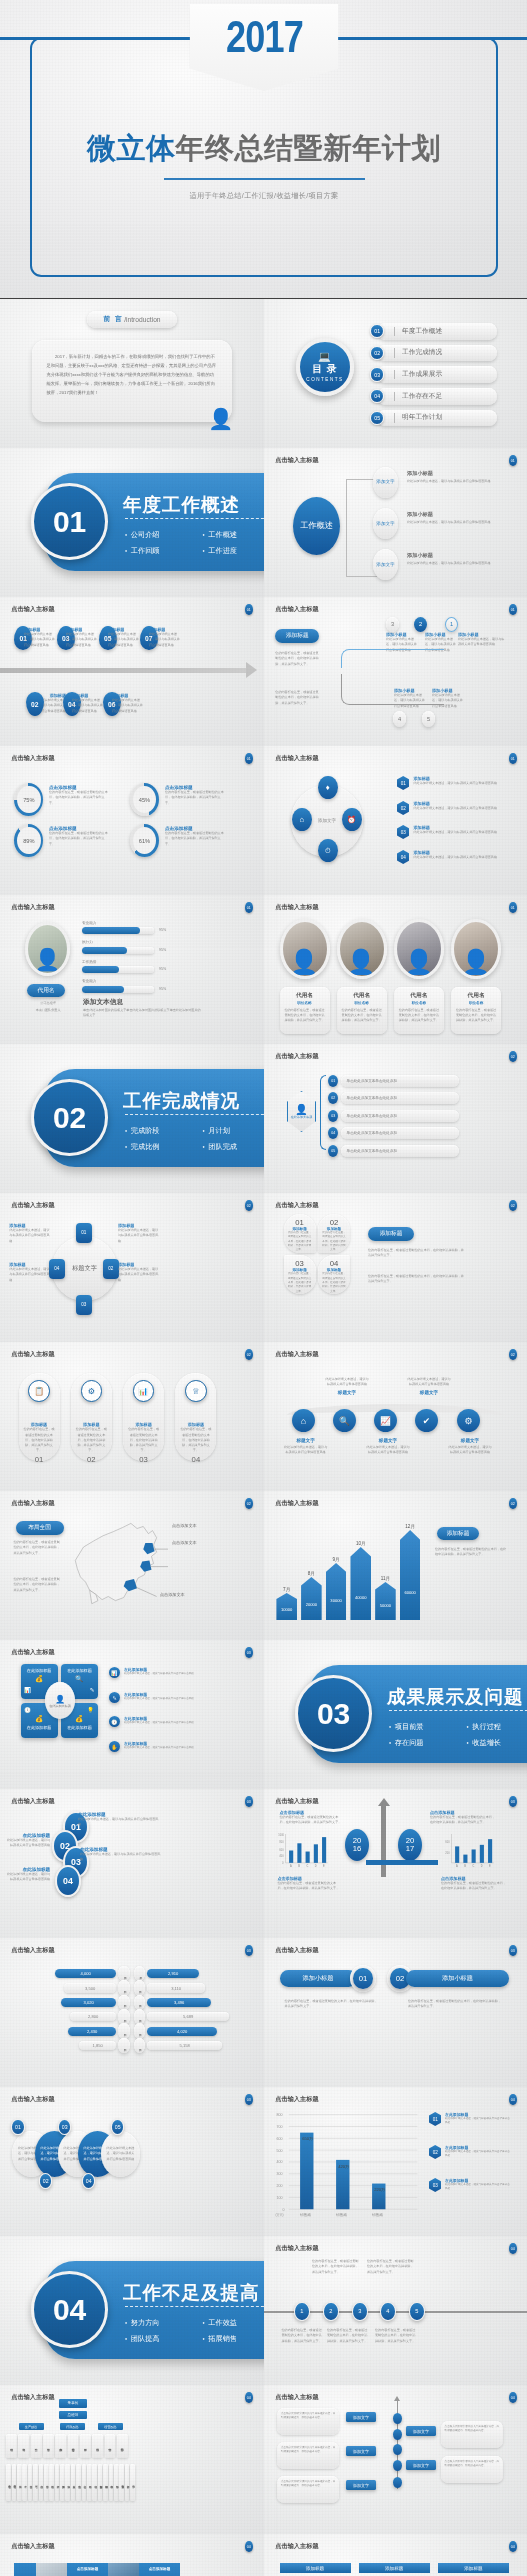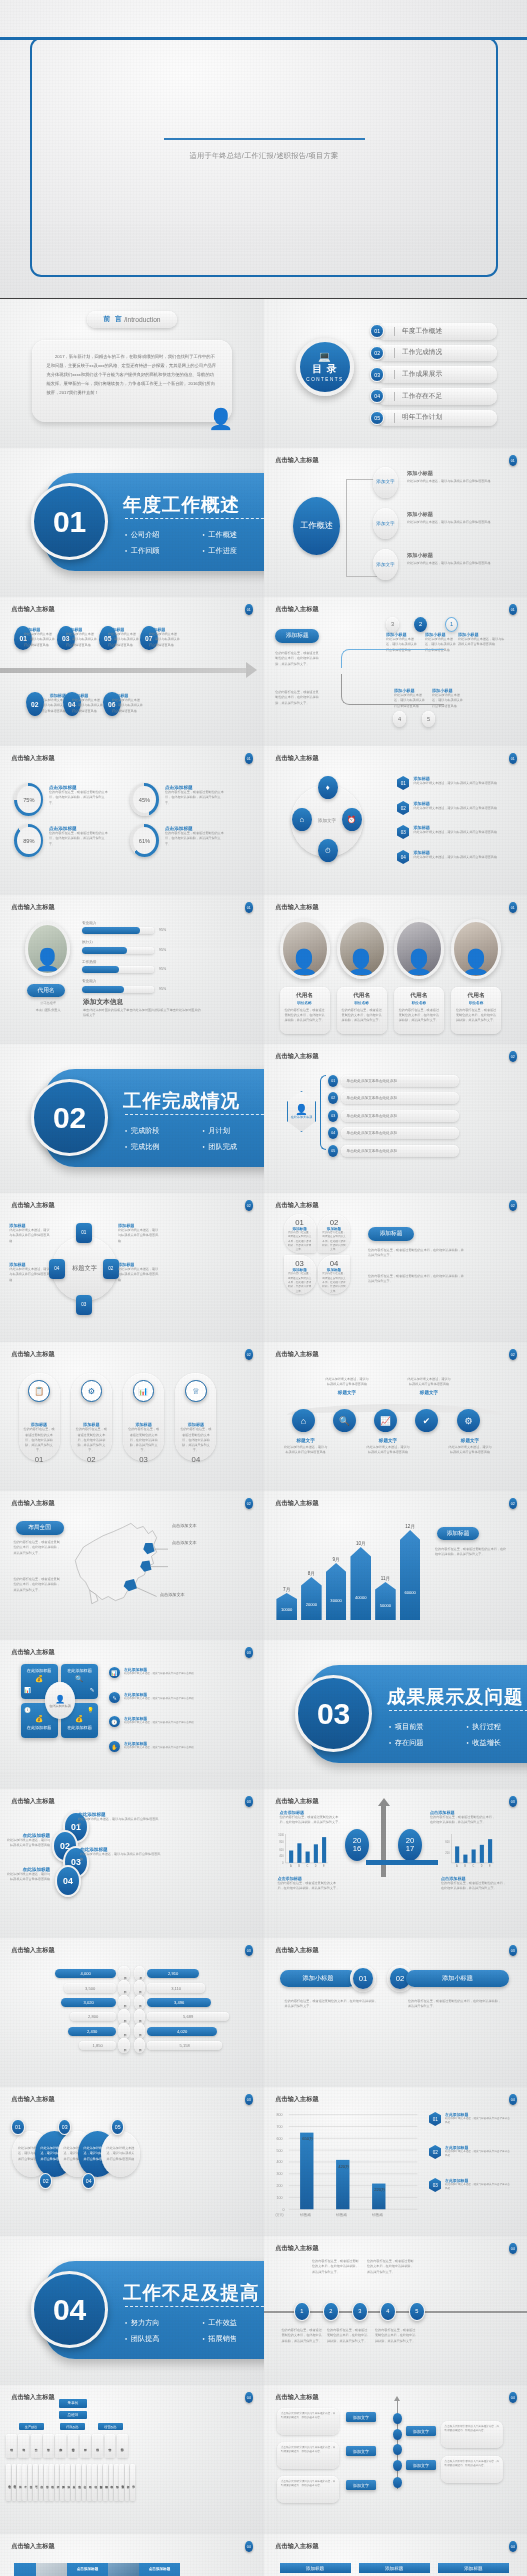--- a/index.html
+++ b/index.html
@@ -193,23 +193,29 @@
   .bar-v{ background:linear-gradient(180deg,#3a8cce,#1a68a8); }
 </style>
 </head>
 <body>
 
 <div class="deck">
 
   <div class="hero">
     <div class="hero-rule"></div>
     <div class="hero-frame"></div>
+    <div class="ribbon">
+      <span>2017</span>
+    </div>
     <div class="hero-body">
+      <div class="hero-title">
+        <span class="hl">微立体</span><span>年终总结暨新年计划</span>
+      </div>
       <div class="hero-underline"></div>
-      <div class="hero-sub">适用于年终总结/工作汇报/述职报告/项目方案</div>
+      <div class="hero-sub">适用于年终总结/工作汇报/收益增长/项目方案</div>
     </div>
   </div>
 
   <div class="grid">
 
     <div class="cell">
         <div class="slide">
       <div class="intro-tab">
         <b>前 言</b>
         <span>/introduction</span>

